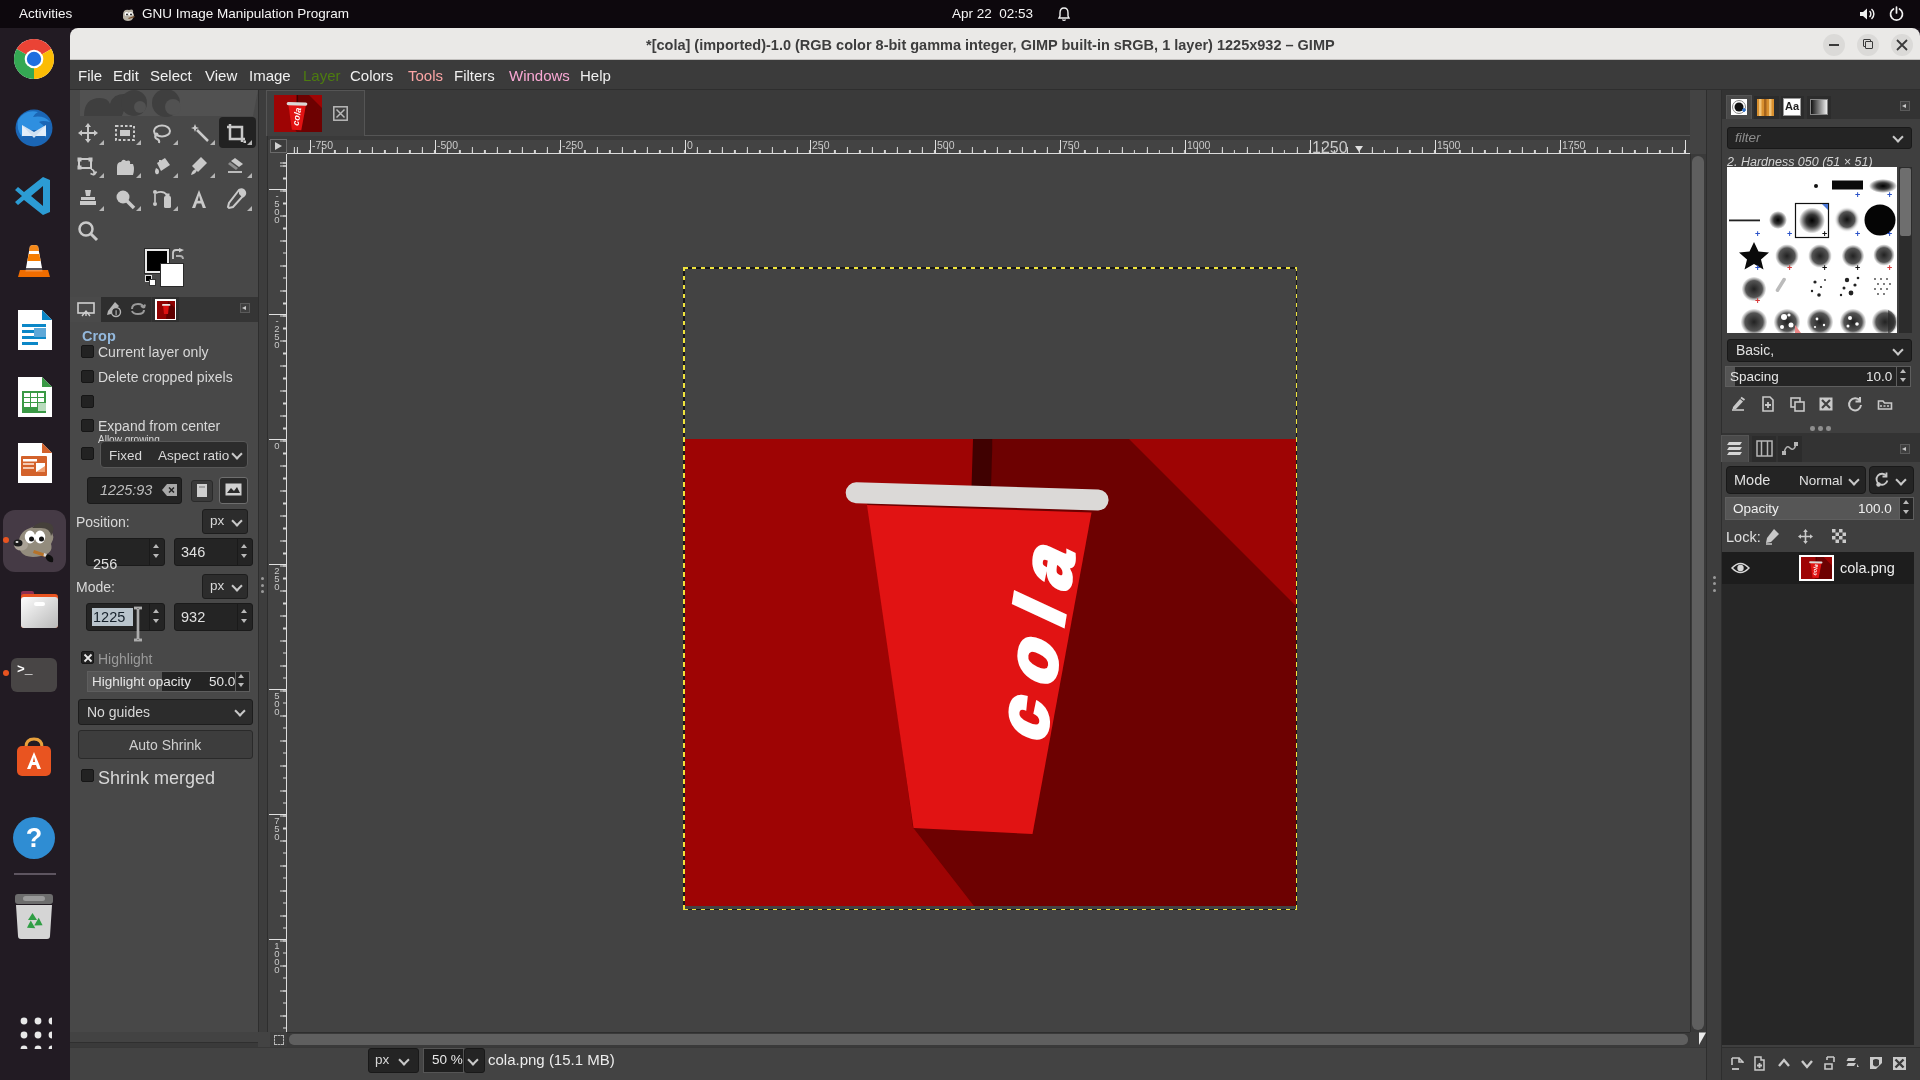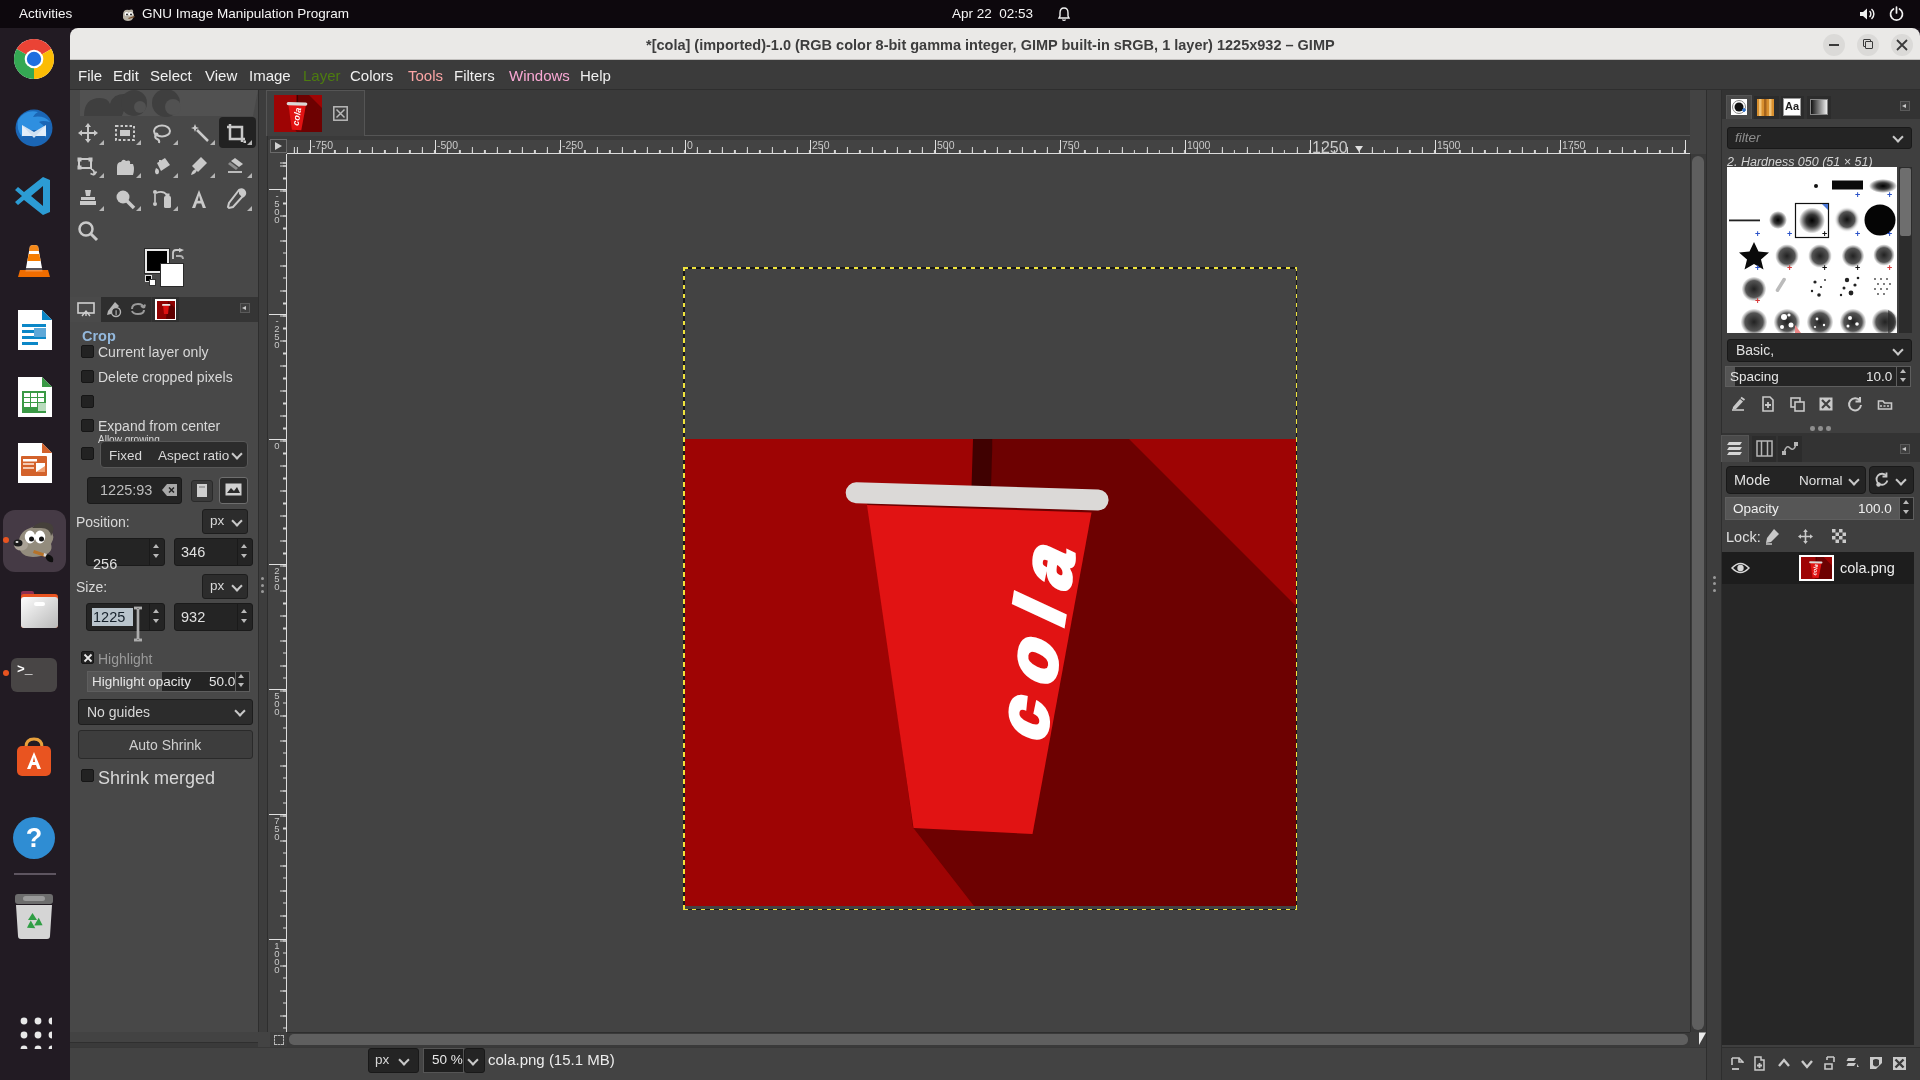--- a/index.html
+++ b/index.html
@@ -325,21 +325,21 @@
 <div class="chk" style="position:absolute;left:81px;top:395px;width:13px;height:13px;"></div>
 <div style="position:absolute;left:98px;top:394px;font-size:10px;color:#d8d8d8;white-space:nowrap;margin-top:40px;">Allow growing</div>
 <div class="chk" style="position:absolute;left:81px;top:419px;width:13px;height:13px;"></div>
 <div style="position:absolute;left:98px;top:418px;font-size:14px;color:#d8d8d8;white-space:nowrap;">Expand from center</div>
 <div class="chk" style="position:absolute;left:81px;top:447px;width:13px;height:13px;"></div>
 <div style="position:absolute;left:100px;top:441px;width:148px;height:27px;background:#2c2c2c;border:1px solid #585858;border-radius:4px;"></div>
 <div style="position:absolute;left:109px;top:447.5px;font-size:13.5px;color:#d8d8d8;white-space:nowrap;">Fixed</div>
 <div style="position:absolute;left:158px;top:448px;font-size:13.5px;color:#d8d8d8;white-space:nowrap;">Aspect ratio</div>
 <div class="chevD" style="left:233px;top:450px"></div>
 <div class="entry" style="position:absolute;left:87px;top:477px;width:95px;height:27px;"></div>
-<div style="position:absolute;left:100px;top:482px;font-size:14.5px;color:#bdbdbd;white-space:nowrap;">1225:93</div>
+<div style="position:absolute;left:100px;top:482px;font-size:14.5px;color:#bdbdbd;white-space:nowrap;font-style:italic;">1225:93</div>
 <svg style="position:absolute;left:162px;top:482px" width="16" height="16" viewBox="0 0 16 16">
     <path d="M5 2 L15 2 L15 14 L5 14 L0 8 Z" fill="#a8a8a8"></path>
     <path d="M7 5.5 L12 10.5 M12 5.5 L7 10.5" stroke="#242424" stroke-width="1.5"></path>
   </svg>
 <div style="position:absolute;left:191px;top:480px;width:22px;height:22px;background:#3a3a3a;border:1px solid #2a2a2a;border-radius:3px;"></div>
 <svg style="position:absolute;left:196px;top:483px" width="12" height="15" viewBox="0 0 12 15">
     <rect x="1" y="1" width="10" height="13" fill="#cfcfcf"></rect>
     <rect x="3" y="3" width="6" height="2" fill="#3a3a3a" opacity="0.3"></rect>
   </svg>
 <div style="position:absolute;left:219px;top:477px;width:29px;height:27px;background:#2a2a2a;border:1px solid #6e6e6e;border-radius:3px;"></div>
@@ -354,21 +354,21 @@
 <div class="entry" style="position:absolute;left:86px;top:538px;width:79px;height:28px;"></div>
 <div style="position:absolute;left:93px;top:556px;font-size:14.5px;color:#e0e0e0;white-space:nowrap;">256</div>
 <div style="position:absolute;left:149px;top:539px;width:1px;height:26px;background:#1a1a1a;"></div>
 <div class="upT" style="left:153px;top:544px"></div>
 <div class="dnT" style="left:153px;top:554px"></div>
 <div class="entry" style="position:absolute;left:174px;top:538px;width:79px;height:28px;"></div>
 <div style="position:absolute;left:181px;top:544px;font-size:14.5px;color:#e0e0e0;white-space:nowrap;">346</div>
 <div style="position:absolute;left:237px;top:539px;width:1px;height:26px;background:#1a1a1a;"></div>
 <div class="upT" style="left:241px;top:544px"></div>
 <div class="dnT" style="left:241px;top:554px"></div>
-<div style="position:absolute;left:76px;top:579px;font-size:14px;color:#d8d8d8;white-space:nowrap;">Size:</div>
+<div style="position:absolute;left:76px;top:579px;font-size:14px;color:#d8d8d8;white-space:nowrap;">Mode:</div>
 <div style="position:absolute;left:202px;top:574px;width:46px;height:25px;background:#2c2c2c;border:1px solid #1d1d1d;border-radius:3px;"></div>
 <div style="position:absolute;left:210px;top:578px;font-size:13.5px;color:#d8d8d8;white-space:nowrap;">px</div>
 <div class="chevD" style="left:233px;top:582px"></div>
 <div class="entry" style="position:absolute;left:86px;top:603px;width:79px;height:28px;"></div>
 <div style="position:absolute;left:92px;top:608px;width:41px;height:18px;background:#b9c4cc;"></div>
 <div style="position:absolute;left:93px;top:609px;font-size:14.5px;color:#15202a;white-space:nowrap;">1225</div>
 <div style="position:absolute;left:149px;top:604px;width:1px;height:26px;background:#1a1a1a;"></div>
 <div class="upT" style="left:153px;top:609px"></div>
 <div class="dnT" style="left:153px;top:619px"></div>
 <div class="entry" style="position:absolute;left:174px;top:603px;width:79px;height:28px;"></div>

